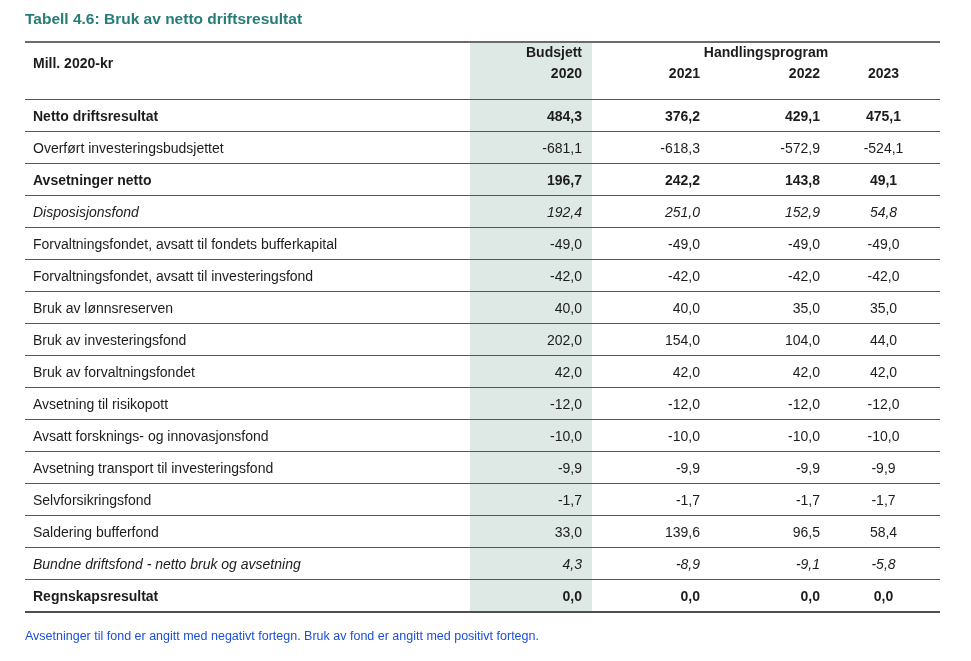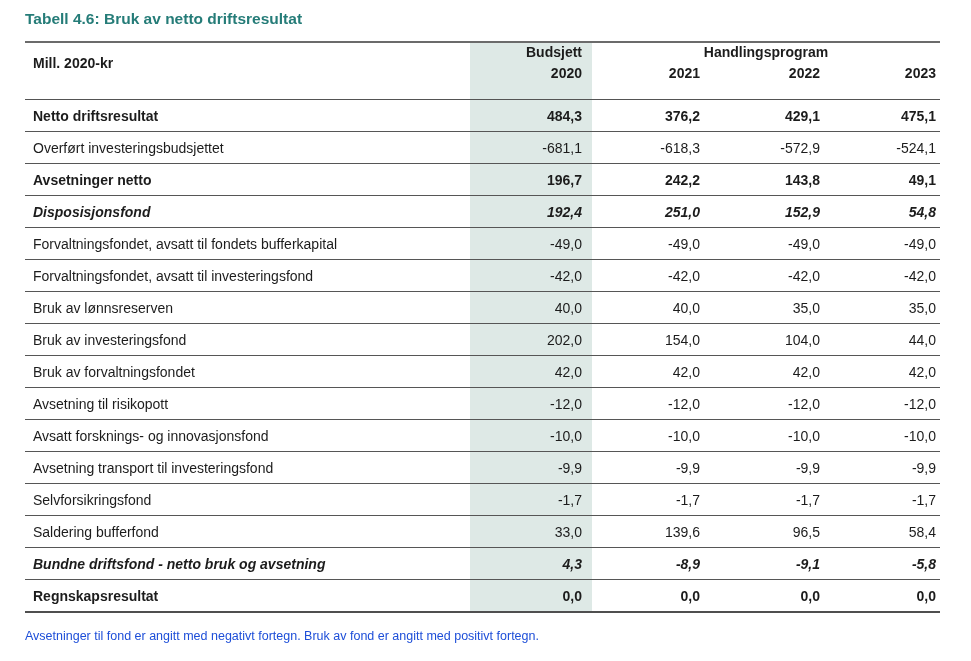--- a/index.html
+++ b/index.html
@@ -33,31 +33,31 @@
   thead th { font-weight: bold; border-bottom: none; }
   thead tr.h1 th { vertical-align: top; height: 17px; }
   thead tr.h2 th { vertical-align: top; padding-top: 3px; padding-bottom: 18px; border-bottom: 1px solid #545454; }
   th.unit-cell {
     text-align: left; padding-left: 8px;
     vertical-align: top; padding-top: 12px;
     border-bottom: 1px solid #545454;
   }
   th.center-cell { text-align: center; }
   .num { text-align: right; padding-right: 10px; }
-  .num.last { padding-right: 4px; }
+  .num.last { padding-right: 4px; text-align: center; }
   .shaded { background: var(--shaded-color, #dee9e6); }
   tbody td {
     height: 31px;
     border-bottom: 1px solid #565656;
     padding-top: 0; padding-bottom: 0;
   }
   tbody td.label-cell { text-align: left; padding-left: 8px; }
   tbody tr:last-child td { border-bottom: 2px solid #4f4f4f; }
   tr.bold td { font-weight: bold; }
-  tr.bold-italic td { font-weight: bold; font-style: italic; }
+  tr.bold-italic td { font-weight: normal; font-style: italic; }
   .footnote {
     margin: 16px 0 0 25px;
     font-size: 12.5px;
     color: #1d4ed8;
   }
 </style>
 </head>
 <body>
 
 <div class="page">

